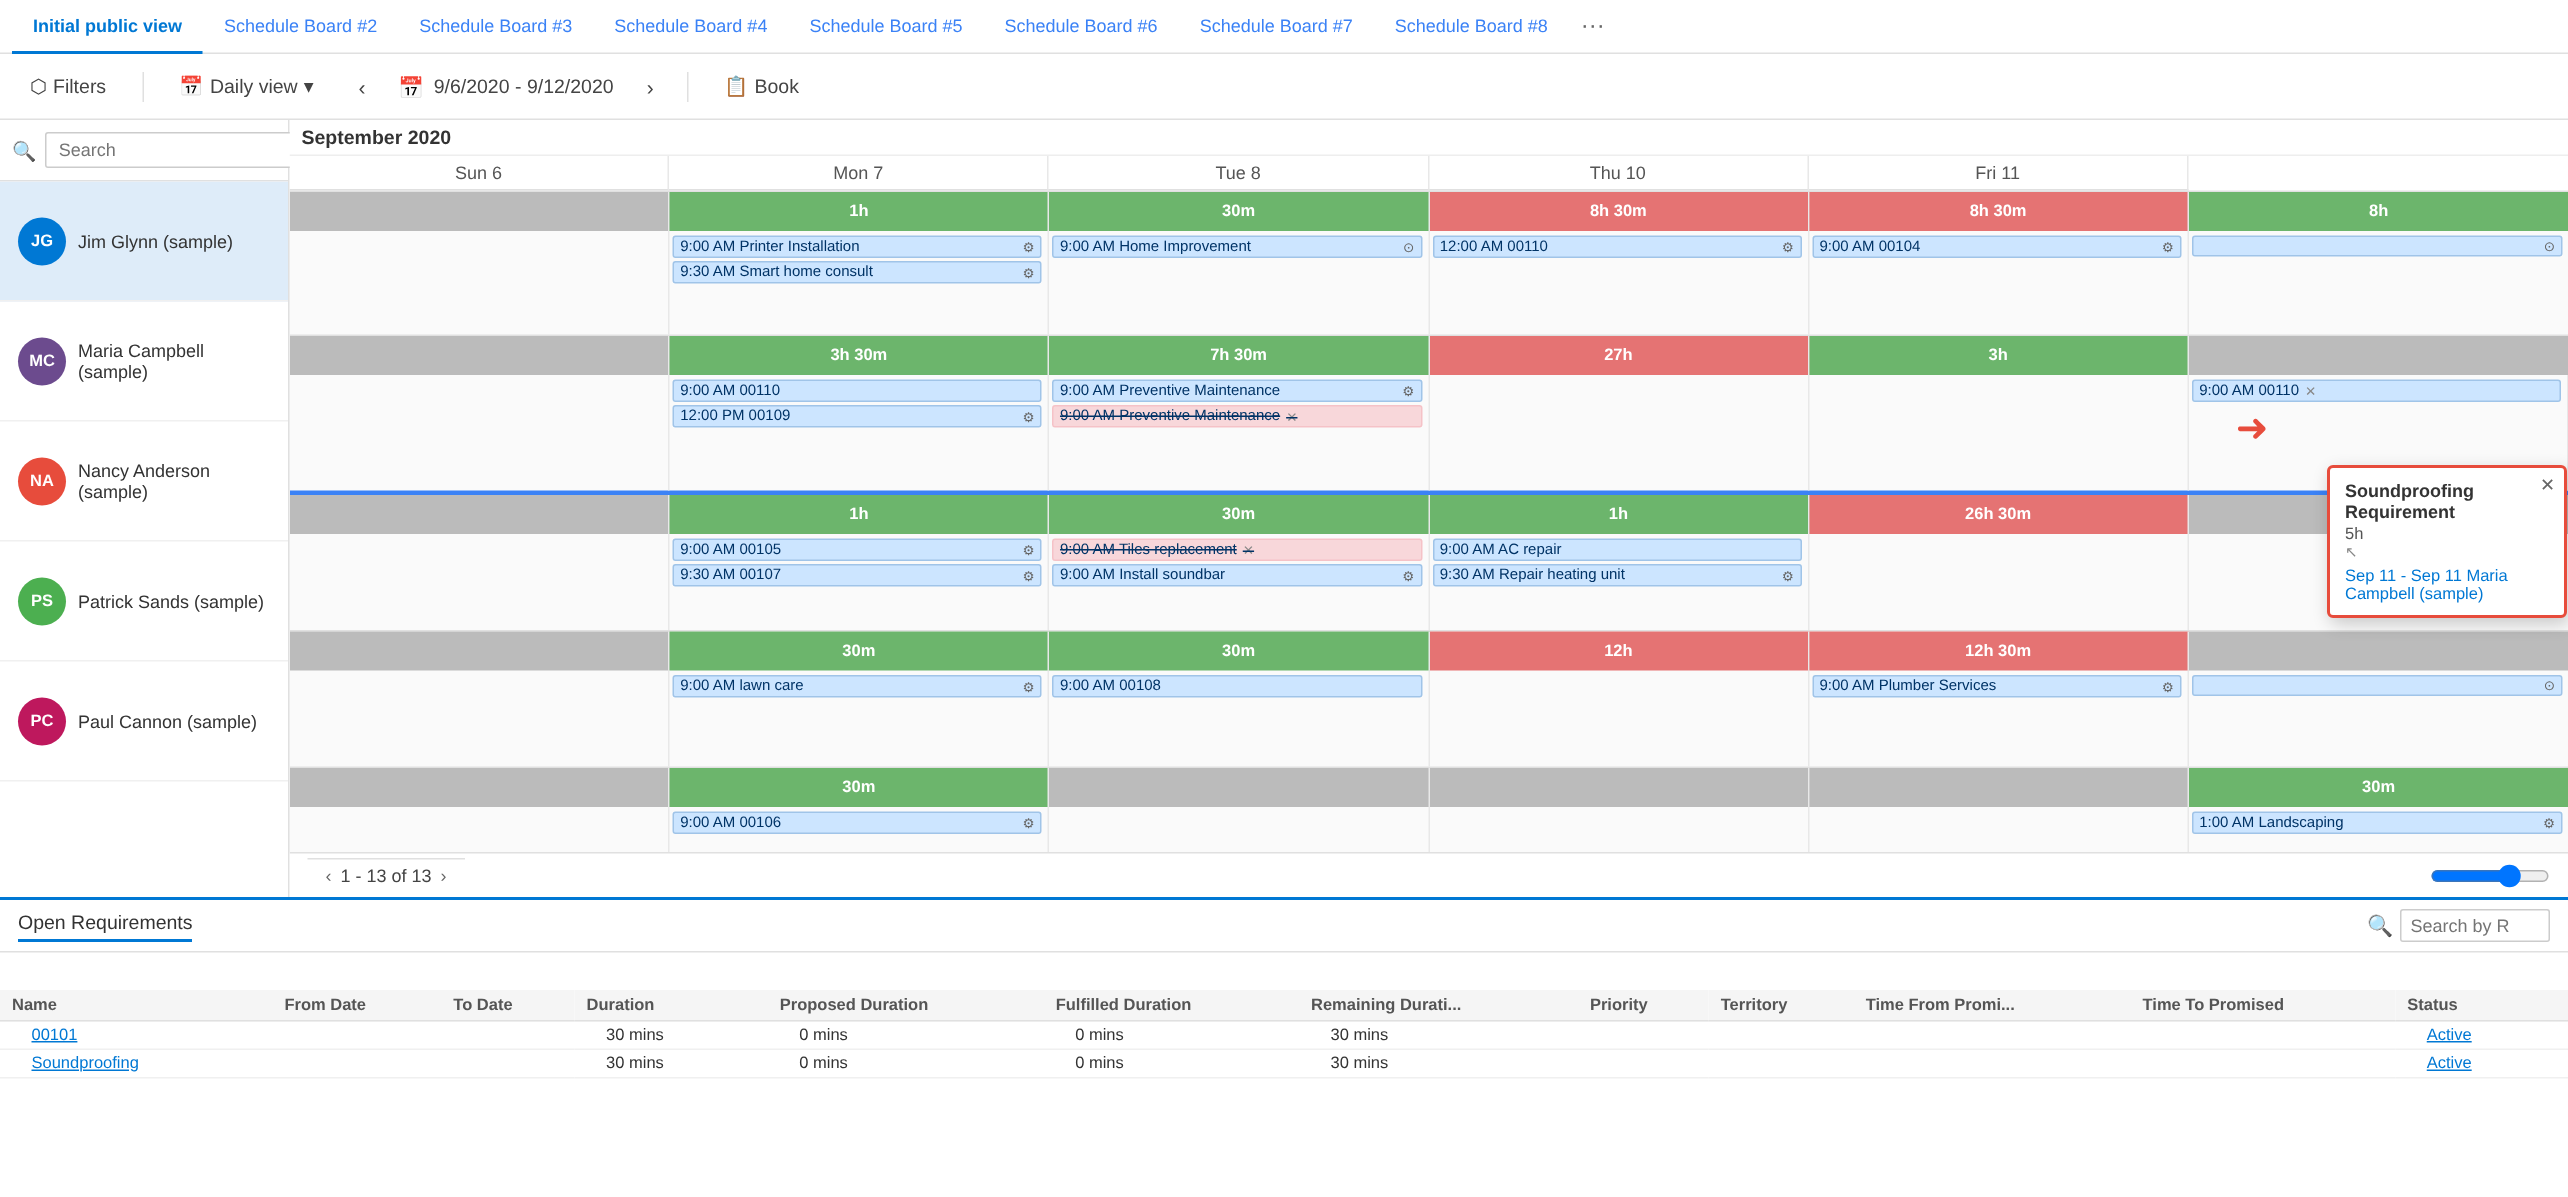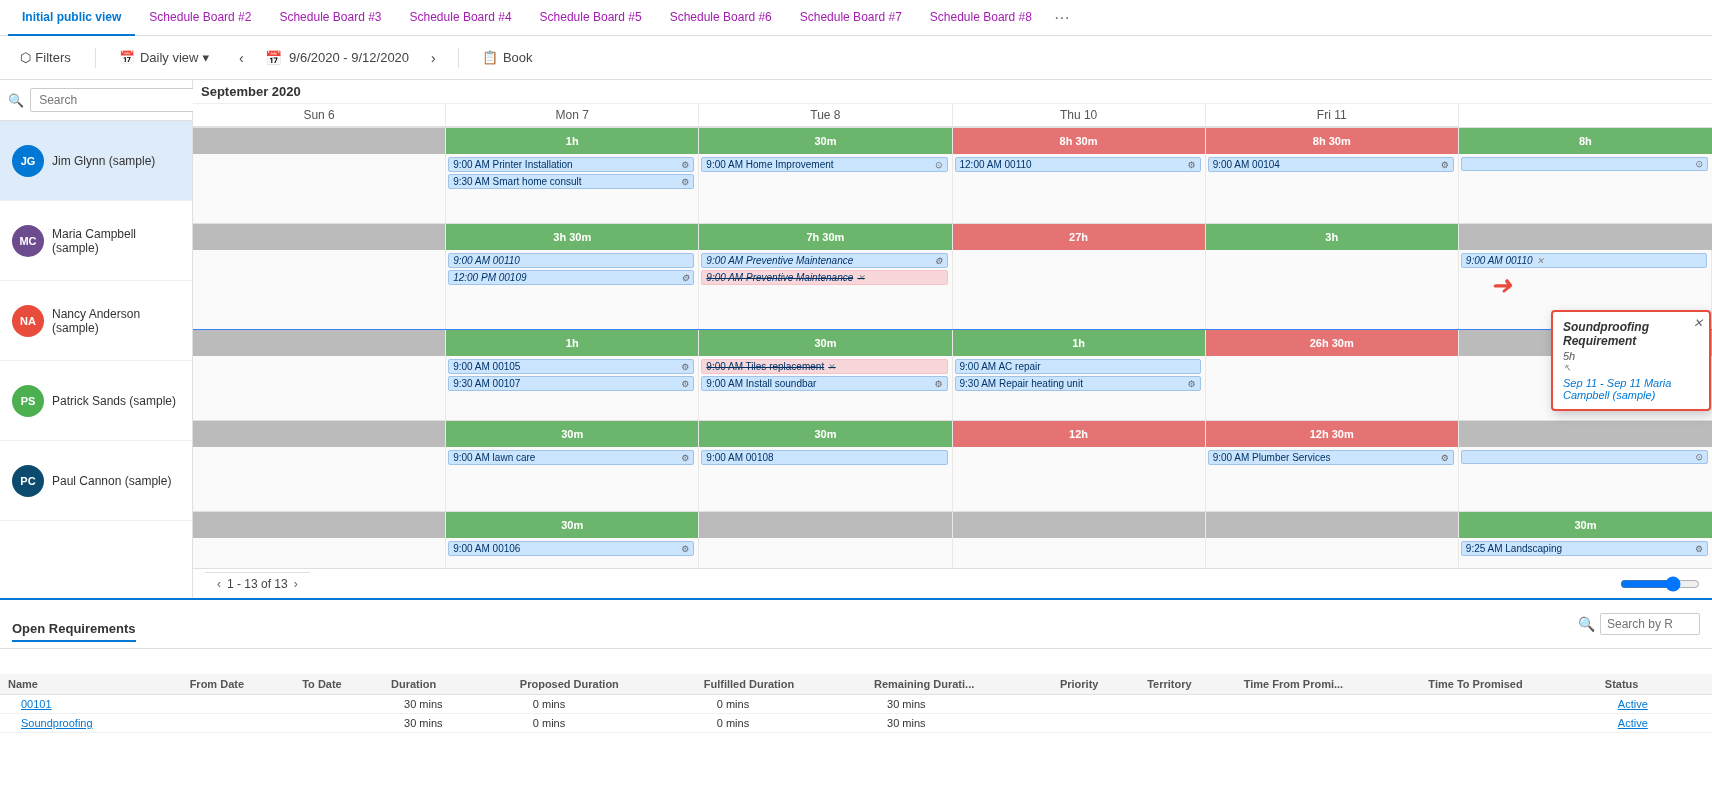--- a/index.html
+++ b/index.html
@@ -4,21 +4,21 @@
   <style>
     * { box-sizing: border-box; margin: 0; padding: 0; }
     body { font-family: 'Segoe UI', Tahoma, Geneva, Verdana, sans-serif; font-size: 12px; background: #f3f2f1; overflow: hidden; }
 
     
     .tabs-bar {
       display: flex; align-items: center; background: #fff; border-bottom: 1px solid #e0e0e0;
       padding: 0 8px; height: 36px; gap: 0;
     }
     .tab {
-      padding: 8px 14px; font-size: 12px; color: #a21caf; cursor: pointer; white-space: nowrap;
+      padding: 8px 14px; font-size: 12px; color: #3b82f6; cursor: pointer; white-space: nowrap;
       border-bottom: 2px solid transparent; height: 36px; display: flex; align-items: center;
     }
     .tab.active { color: #0078d4; border-bottom: 2px solid #0078d4; font-weight: 600; }
     .tab-more { font-size: 16px; color: #666; cursor: pointer; padding: 0 8px; }
 
     
     .toolbar {
       display: flex; align-items: center; background: #fff; border-bottom: 1px solid #e0e0e0;
       padding: 6px 12px; gap: 16px; height: 44px;
     }
@@ -92,21 +92,21 @@
     .popover-detail { font-size: 11px; color: #555; margin-top: 2px; }
     .popover-icon { font-size: 10px; color: #888; }
     .popover-date { font-size: 11px; color: #0078d4; margin-top: 4px; }
 
     
     .bottom-panel { height: 200px; background: #fff; border-top: 2px solid #0078d4; display: flex; flex-direction: column; }
     .bottom-header {
       display: flex; align-items: center; justify-content: space-between;
       padding: 6px 12px; border-bottom: 1px solid #e0e0e0;
     }
-    .bottom-title { font-size: 13px; font-weight: 700; color: #333; border-bottom: 2px solid #0078d4; padding-bottom: 4px; margin-top: 15px; }
+    .bottom-title { font-size: 13px; font-weight: 400; color: #333; border-bottom: 2px solid #0078d4; padding-bottom: 4px; }
     .bottom-search { display: flex; align-items: center; gap: 4px; }
     .bottom-search-icon { color: #666; font-size: 14px; }
     .bottom-search-input { border: 1px solid #ccc; border-radius: 2px; padding: 3px 6px; font-size: 12px; width: 100px; }
 
     
     .req-table { width: 100%; font-size: 11px; border-collapse: collapse; }
     .req-table th {
       background: #f5f5f5; text-align: left; padding: 4px 8px;
       border-bottom: 1px solid #e0e0e0; color: #555; font-weight: 600; white-space: nowrap;
     }
@@ -186,21 +186,21 @@
         </div>
         <div class="resource-item">
           <div class="avatar" style="background:#e74c3c;">NA</div>
           <span class="resource-name">Nancy Anderson (sample)</span>
         </div>
         <div class="resource-item">
           <div class="avatar" style="background:#4caf50;">PS</div>
           <span class="resource-name">Patrick Sands (sample)</span>
         </div>
         <div class="resource-item">
-          <div class="avatar" style="background:#0c4a6e;">PC</div>
+          <div class="avatar" style="background:#be185d;">PC</div>
           <span class="resource-name">Paul Cannon (sample)</span>
         </div>
       </div>
     </div>
 
     <div style="flex:1; display:flex; flex-direction:column; overflow:hidden; position:relative;">
 
       <div style="background:#fff; border-bottom:1px solid #e0e0e0;">
         <div class="month-row">September 2020</div>
         <div class="days-grid">
@@ -261,21 +261,21 @@
         </div>
 
         <div class="summary-row-grid">
           <div class="summary-cell summary-gray"></div>
           <div class="summary-cell summary-green">3h 30m</div>
           <div class="summary-cell summary-green">7h 30m</div>
           <div class="summary-cell summary-red">27h</div>
           <div class="summary-cell summary-green">3h</div>
           <div class="summary-cell summary-gray"></div>
         </div>
-        <div class="events-row-grid" style="min-height:80px; border-bottom:1px solid #3b82f6; position:relative;font-style:italic;">
+        <div class="events-row-grid" style="min-height:80px; border-bottom:3px solid #3b82f6; position:relative;">
           <div class="events-cell"></div>
           <div class="events-cell">
             <div class="event-chip">
               <span>9:00 AM 00110</span>
             </div>
             <div class="event-chip">
               <span>12:00 PM 00109</span>
               <span class="chip-icon">⚙</span>
             </div>
           </div>
@@ -402,21 +402,21 @@
             <div class="event-chip">
               <span>9:00 AM 00106</span>
               <span class="chip-icon">⚙</span>
             </div>
           </div>
           <div class="events-cell"></div>
           <div class="events-cell"></div>
           <div class="events-cell"></div>
           <div class="events-cell">
             <div class="event-chip">
-              <span>9:25 AM Landscaping</span>
+              <span>1:00 AM Landscaping</span>
               <span class="chip-icon">⚙</span>
             </div>
           </div>
         </div>
 
       </div>
 
       <div style="display:flex; align-items:center; justify-content:space-between; background:#fff; border-top:1px solid #e0e0e0; padding:4px 12px; height:30px;">
         <div class="pagination">
           <span class="page-arrow">‹</span>

